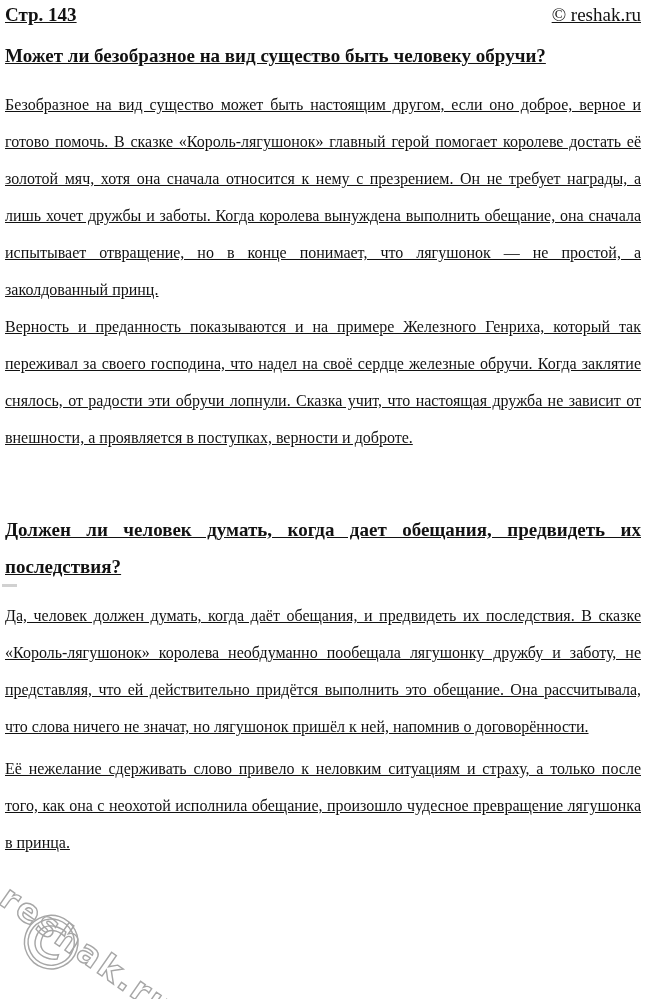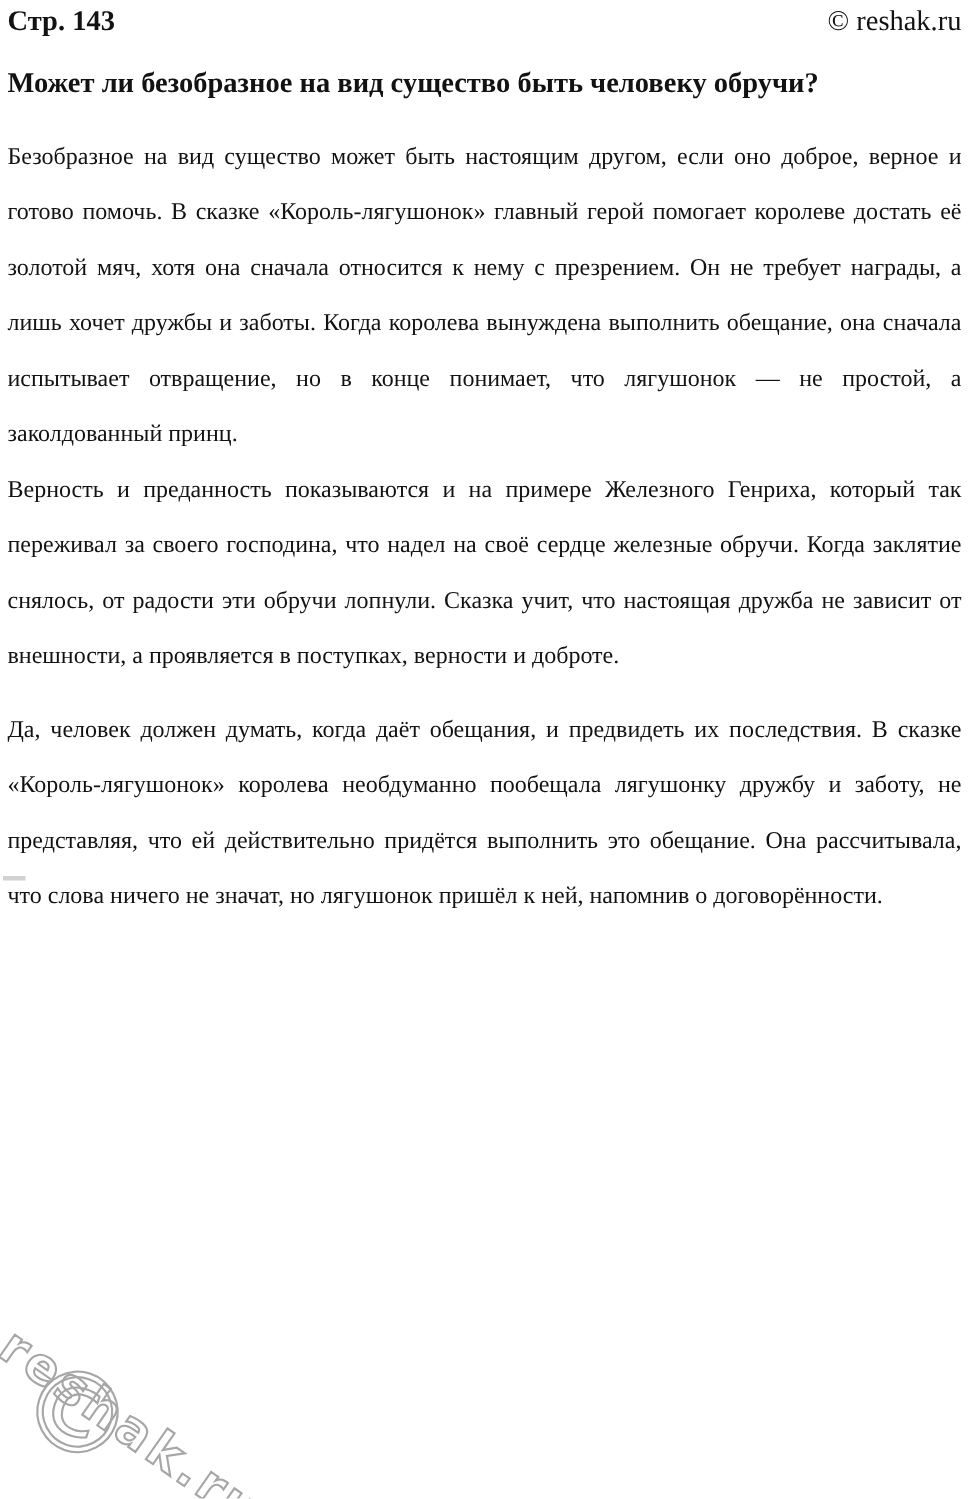--- a/index.html
+++ b/index.html
@@ -13,20 +13,21 @@
     position: relative;
     overflow: hidden;
     font-family: "Liberation Serif", serif;
     color: #121212;
   }
   .page {
     position: relative;
     width: 636px;
     height: 999px;
     padding: 0 5px;
+    text-decoration: underline;
   }
   .doc-header {
     display: flex;
     justify-content: space-between;
     align-items: flex-start;
     padding-top: 3px;
     height: 26px;
     line-height: 23px;
     font-size: 19px;
   }
@@ -112,23 +113,25 @@
     <span class="page-label">Стр. 143</span>
     <span class="copyright">© reshak.ru</span>
   </div>
 
   <h2 class="question q1">Может ли безобразное на вид существо быть человеку обручи?</h2>
 
   <p class="answer p1">Безобразное на вид существо может быть настоящим другом, если оно доброе, верное и готово помочь. В сказке «Король-лягушонок» главный герой помогает королеве достать её золотой мяч, хотя она сначала относится к нему с презрением. Он не требует награды, а лишь хочет дружбы и заботы. Когда королева вынуждена выполнить обещание, она сначала испытывает отвращение, но в конце понимает, что лягушонок — не простой, а заколдованный принц.</p>
 
   <p class="answer p2">Верность и преданность показываются и на примере Железного Генриха, который так переживал за своего господина, что надел на своё сердце железные обручи. Когда заклятие снялось, от радости эти обручи лопнули. Сказка учит, что настоящая дружба не зависит от внешности, а проявляется в поступках, верности и доброте.</p>
 
+  <h2 class="question q2">Должен ли человек думать, когда дает обещания, предвидеть их последствия?</h2>
 
   <p class="answer p3">Да, человек должен думать, когда даёт обещания, и предвидеть их последствия. В сказке «Король-лягушонок» королева необдуманно пообещала лягушонку дружбу и заботу, не представляя, что ей действительно придётся выполнить это обещание. Она рассчитывала, что слова ничего не значат, но лягушонок пришёл к ней, напомнив о договорённости.</p>
 
+  <p class="answer p4">Её нежелание сдерживать слово привело к неловким ситуациям и страху, а только после того, как она с неохотой исполнила обещание, произошло чудесное превращение лягушонка в принца.</p>
 
   <div class="watermark">
     <span class="wm-text">reshak.ru</span>
     <span class="wm-copy">©</span>
   </div>
 
   <div class="micro-mark"></div>
 
 </div>
 

